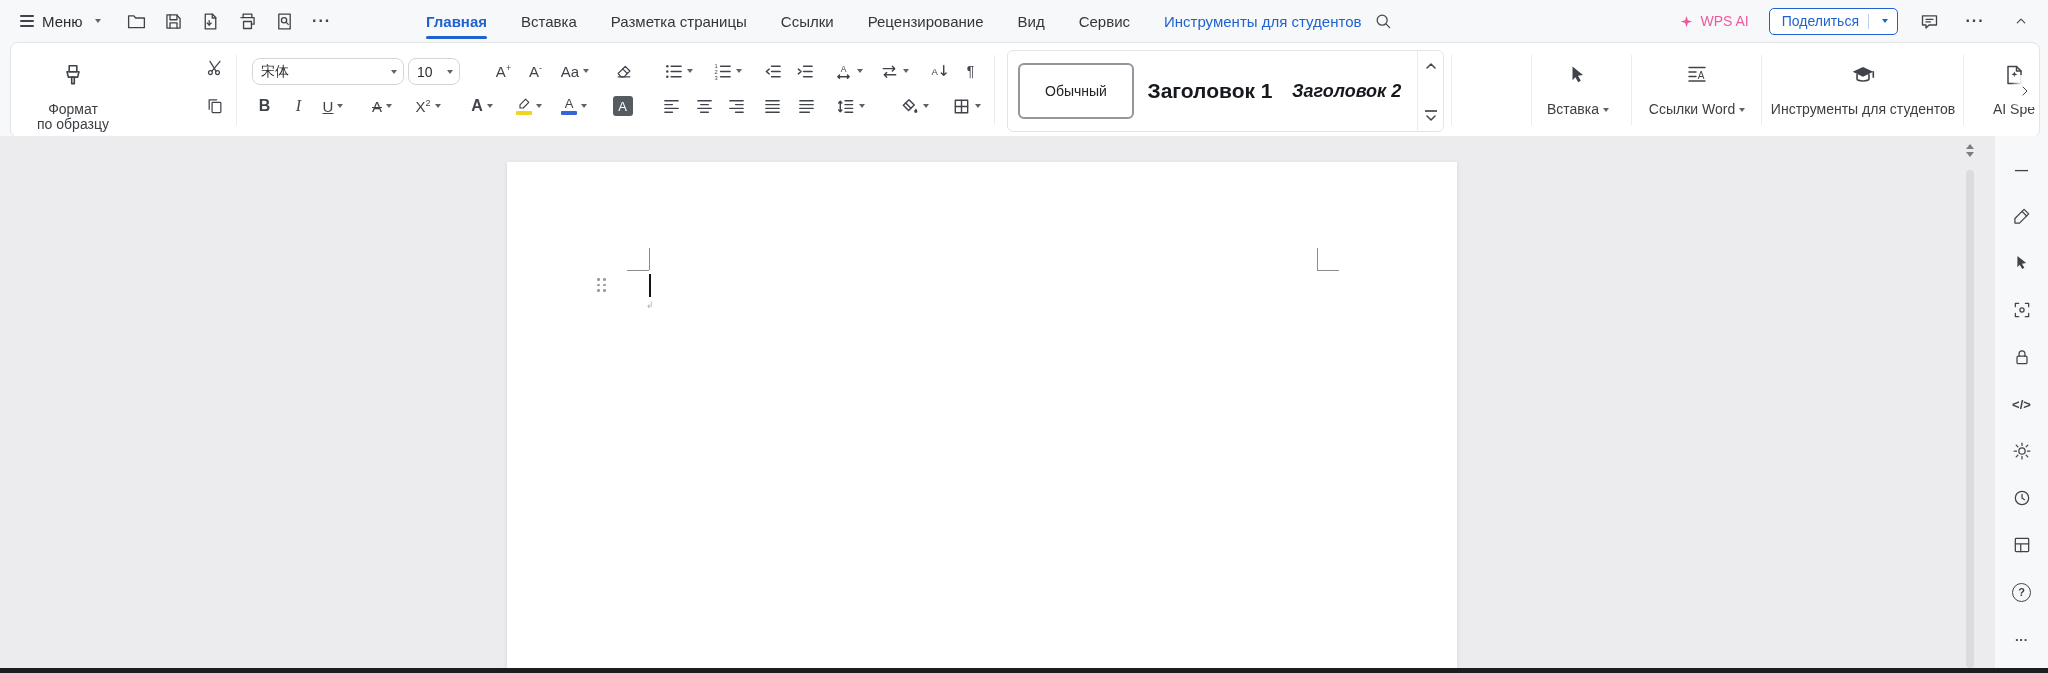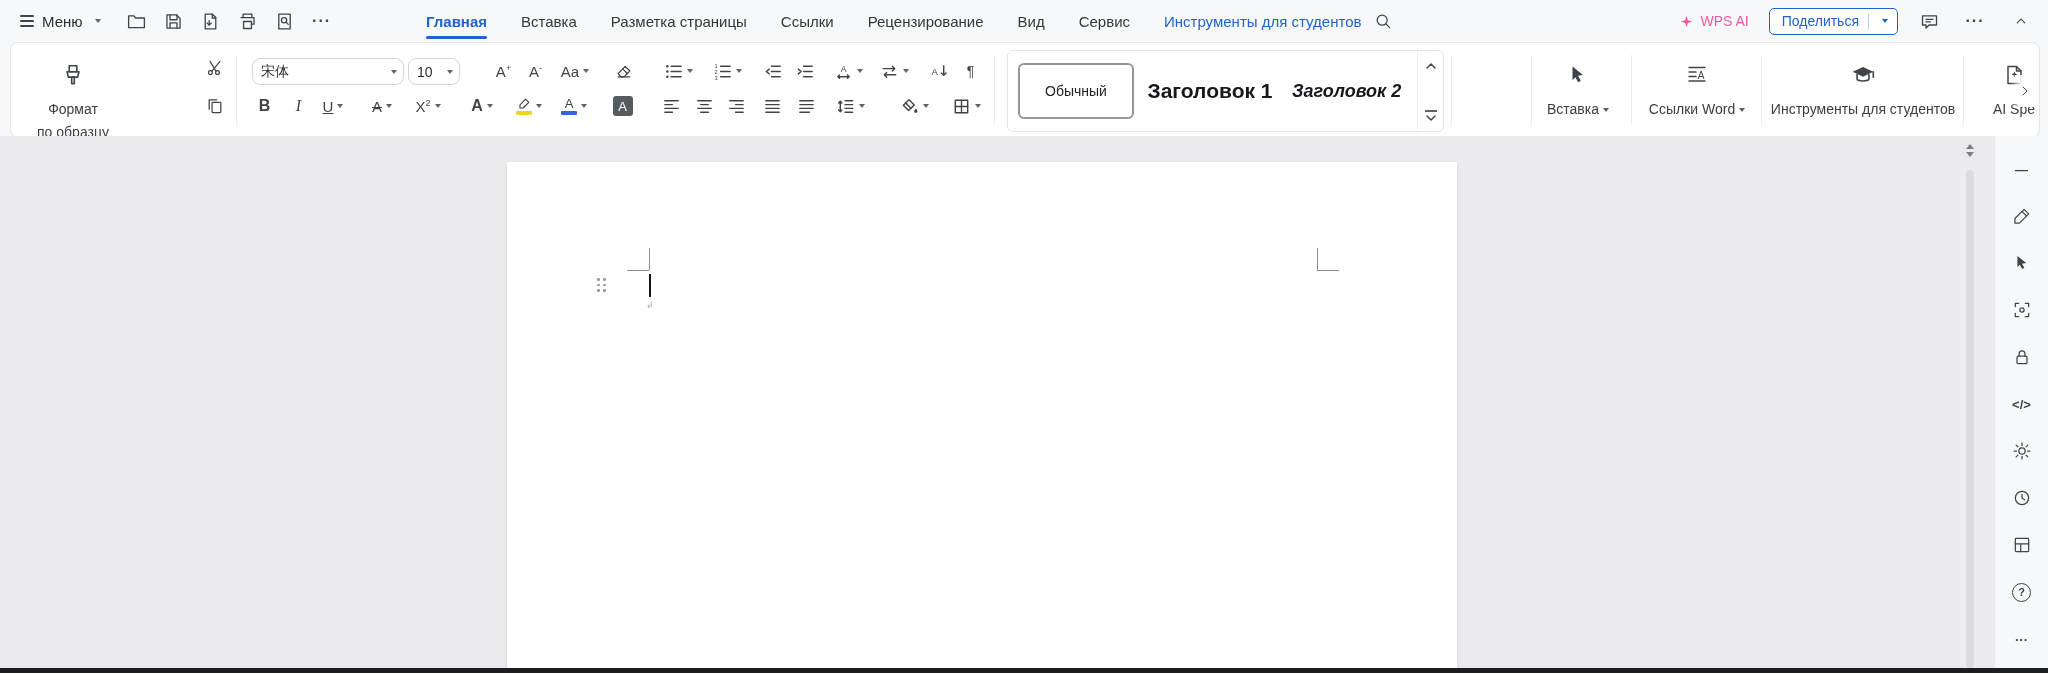--- a/index.html
+++ b/index.html
@@ -202,21 +202,21 @@
 
     <button class="bb" style="left:16px;width:92px">
       <div class="ico">
         <svg class="ic" width="26" height="26" viewBox="0 0 24 24">
             <path d="M8.5 3.5h7V9h-7z"></path>
             <path d="M6.5 9h11l-1.2 5H7.7z"></path>
             <path d="M10.8 14h2.4v6h-2.4z"></path>
           </svg>
       </div>
       <div class="lbl"><span>Формат</span></div>
-      <div class="lbl" style="margin-top:8px"><span>по образцу</span></div>
+      <div class="lbl" style="margin-top:0"><span>по образцу</span></div>
     </button>
 
 
     <button class="sb" style="left:190px;top:12px">
       <svg class="ic" width="20" height="20" viewBox="0 0 24 24">
           <circle cx="6.5" cy="17.5" r="2.3"></circle>
           <circle cx="15" cy="17.5" r="2.3"></circle>
           <path d="M8.3 15.8L18 4M13.2 15.8L6 4"></path>
         </svg>
     </button>

